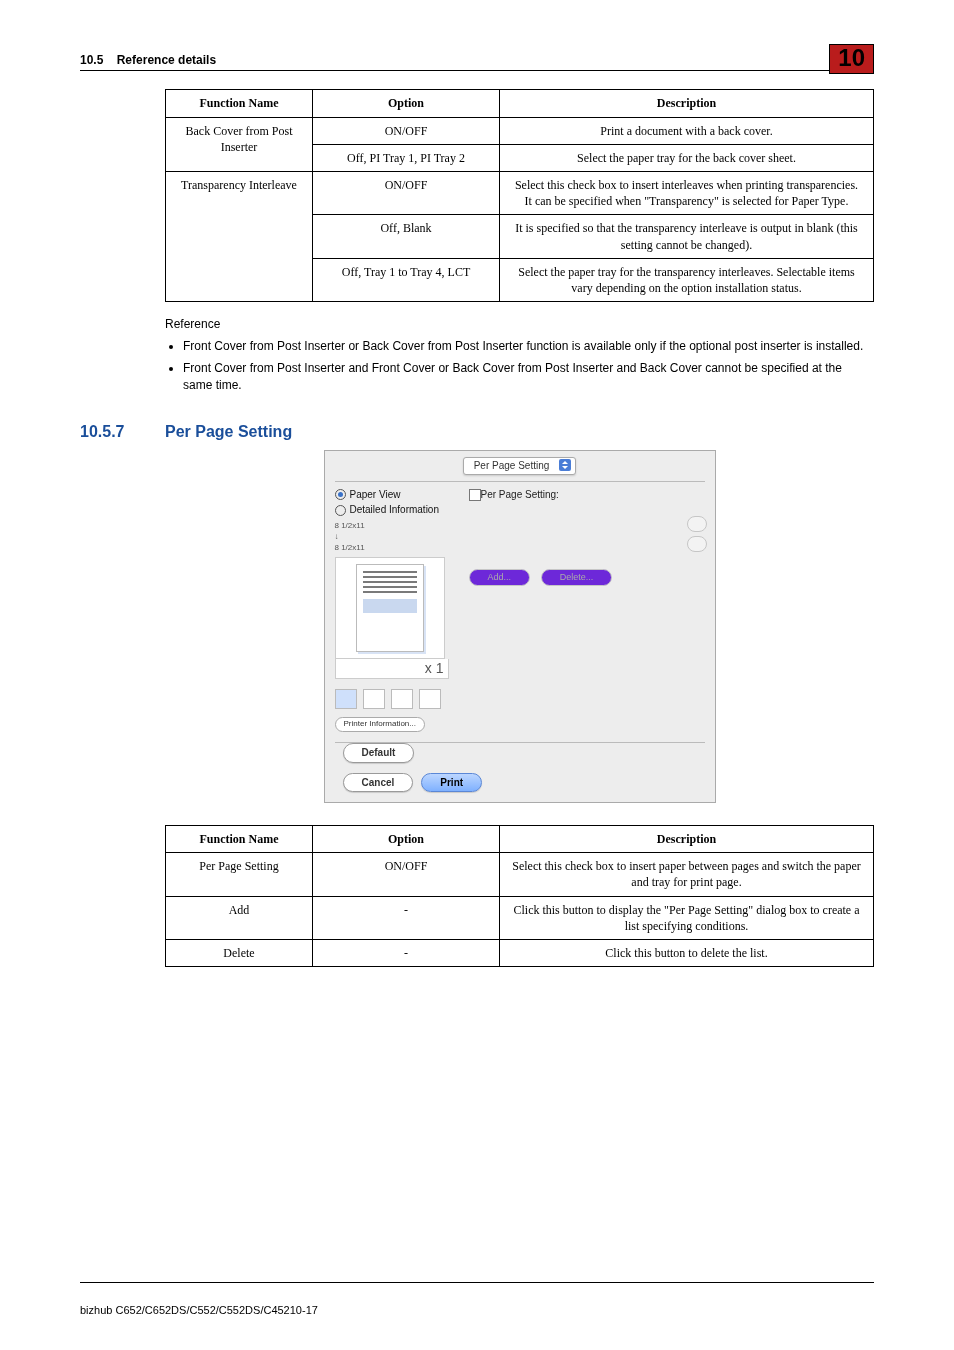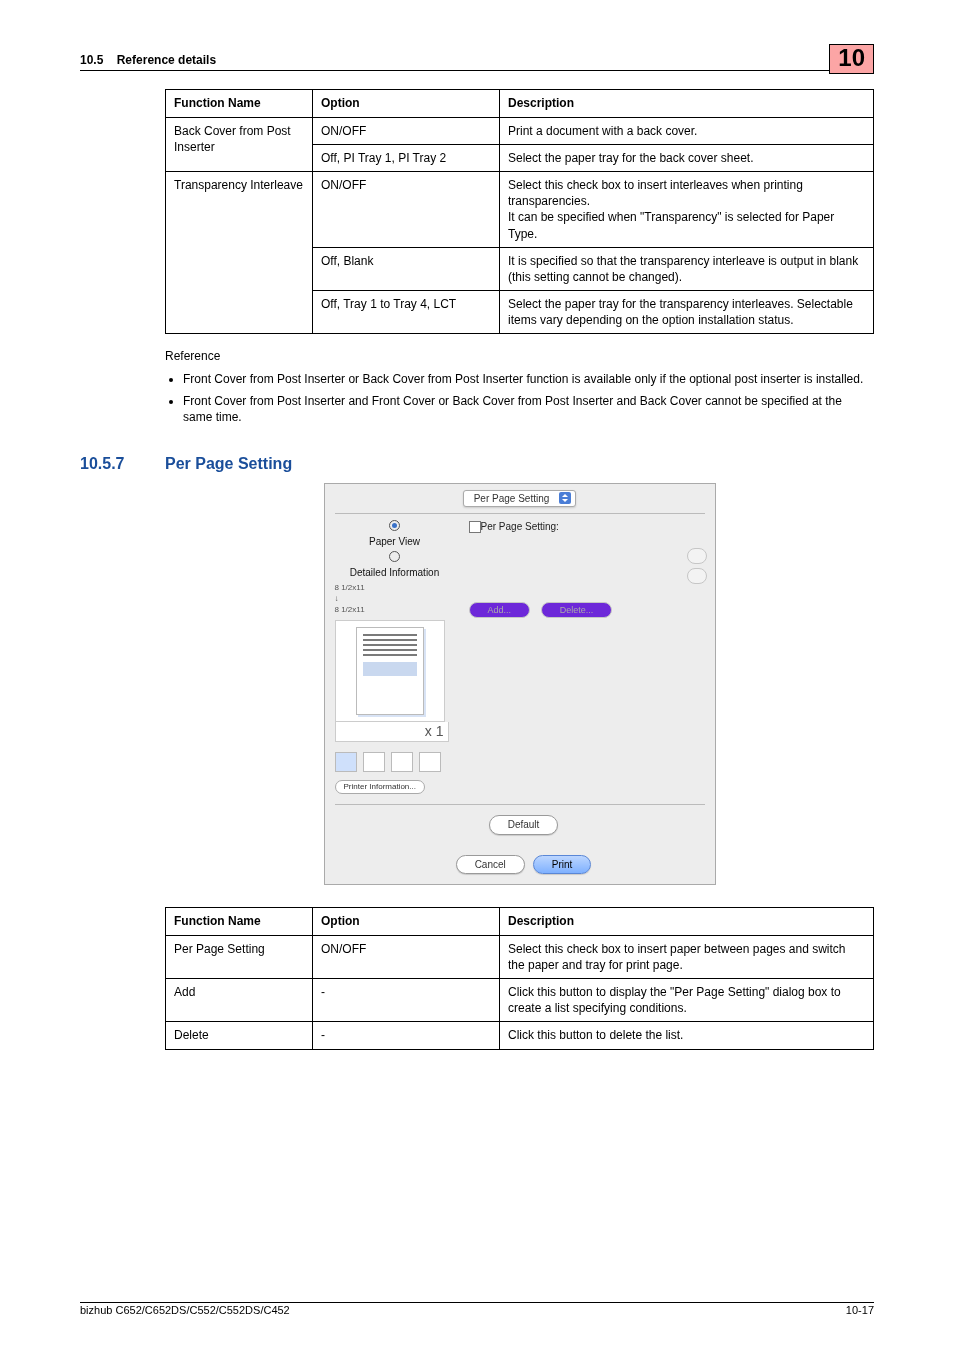--- a/index.html
+++ b/index.html
@@ -30,35 +30,36 @@
     font-weight: bold;
   }
   .chapter-box {
     border: 1px solid #000;
     font-size: 24px;
     font-weight: bold;
     padding: 0 8px 2px 8px;
     line-height: 1.1;
     position: relative;
     top: 6px;
-    background: #fca5a5;
+    background: #b91c1c;
   }
   .content-col {
     margin-left: 85px;
   }
   table.spec {
     border-collapse: collapse;
     width: 100%;
     font-size: 12px;
   }
   table.spec th, table.spec td {
     border: 1px solid #000;
     padding: 5px 8px;
-    text-align: left;
+    text-align: center;
     vertical-align: top;
+    font-family: Liberation Serif, serif;
   }
   table.spec th {
     font-weight: bold;
   }
   .col-fn { width: 130px; }
   .col-opt { width: 170px; }
   .reference-label {
     font-size: 12px;
     margin-top: 14px;
     margin-bottom: 6px;
@@ -129,21 +130,21 @@
   }
   .shot-tab .arrows::before, .shot-tab .arrows::after{
     content:""; position:absolute; left:3px;
     border-left:3px solid transparent; border-right:3px solid transparent;
   }
   .shot-tab .arrows::before{ top:2px; border-bottom:3px solid #fff;}
   .shot-tab .arrows::after{ bottom:2px; border-top:3px solid #fff;}
   .shot-hr { border-top:1px solid #bbb; margin:6px 10px 0 10px; }
   .shot-body { display:flex; padding: 6px 10px 6px 10px; }
   .shot-left { width:120px; }
-  .radio { display:flex; align-items:center; gap:4px; margin-bottom:2px; color:#111;flex-direction:column;}
+  .radio { display:flex; align-items:center; gap:4px; margin-bottom:2px; color:#111;}
   .radio .dot { width:9px;height:9px;border-radius:50%;border:1px solid #555;display:inline-block;}
   .radio .dot.on::after{content:"";display:block;width:5px;height:5px;border-radius:50%;background:#3a72c8;margin:2px;}
   .mini-label { font-size:8px; color:#555; margin-top:4px;}
   .preview-box {
     margin-top:4px; width:108px; height:100px;
     background:#fff; border:1px solid #ccc;
     display:flex; align-items:center; justify-content:center;
     position:relative;
   }
   .preview-page {
@@ -165,35 +166,35 @@
   .chk { display:flex; align-items:center; gap:0; color:#222; font-size:10px;}
   .chk .box{width:10px;height:10px;border:1px solid #777;background:#fff;}
   .ghost-btn {
     display:inline-block; background:#6d28d9; border:1px solid #c6c6c6;
     border-radius:10px; padding:1px 18px; font-size:9px; color:#aaa;
     margin-right:8px; margin-top:6px;
   }
   .side-nav { position:absolute; right:-2px; top:28px; display:flex; flex-direction:column; gap:4px;}
   .side-nav .nb{width:18px;height:14px;border:1px solid #c6c6c6;border-radius:9px;background:#f3f3f3;}
   .shot-footer { padding: 4px 10px 10px 10px; }
-  .shot-footer-row { display:flex; justify-content:center; border-top:1px solid #bbb; padding-top:10px;}
+  .shot-footer-row { display:flex; justify-content:flex-start; border-top:1px solid #bbb; padding-top:0;font-weight:bold;}
   .mac-btn {
     background:#fff; border:1px solid #9a9a9a; border-radius:10px;
     padding:2px 18px; font-size:10px; margin-left:8px;
     box-shadow: 0 1px 1px rgba(0,0,0,0.15);
   }
   .mac-btn.primary{
     background: linear-gradient(#bcd6ff,#7fb1ff);
     border-color:#5a87d6; color:#000;
   }
   .footer {
     position:absolute; left:80px; right:80px; bottom:32px;
     border-top:1px solid #000;
-    display:flex; justify-content:space-between;
-    font-size:11px; padding-top:0;
+    display:flex; justify-content:flex-start;
+    font-size:11px; padding-top:20px;
   }
 </style>
 </head>
 <body>
 
 <div class="page">
   <div class="header">
     <div class="header-left">
       <span>10.5</span>&nbsp;&nbsp;&nbsp;
       <span>Reference details</span>

